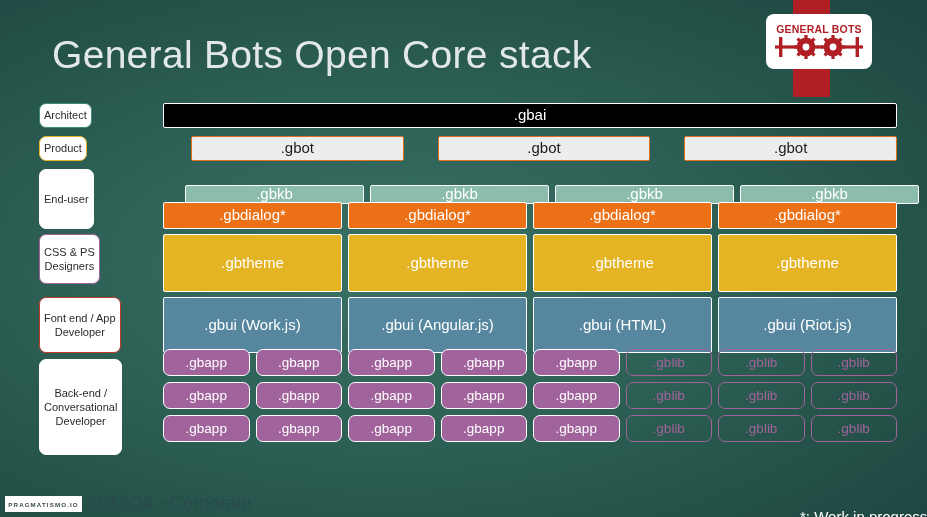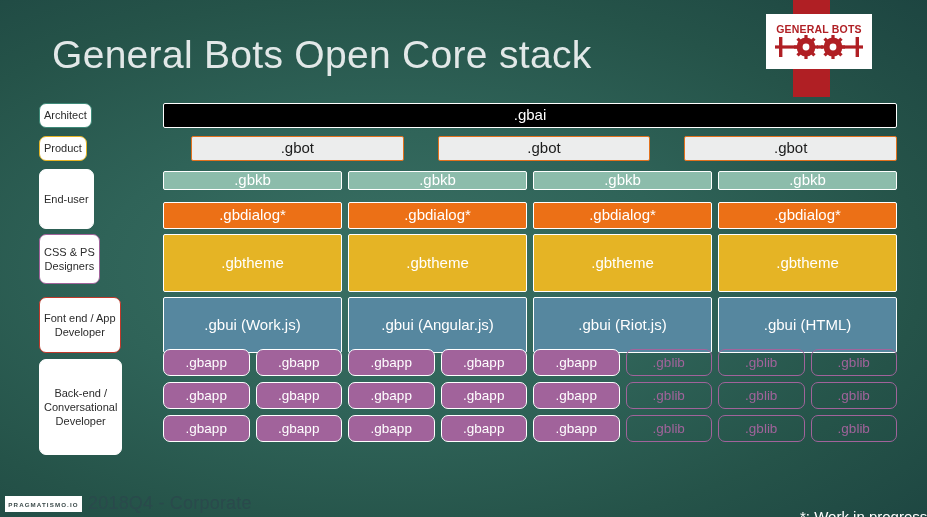--- a/index.html
+++ b/index.html
@@ -36,20 +36,21 @@
   #logo-box {
     position: absolute;
     left: 766px; top: 14px;
     width: 106px; height: 55px;
     background: #ffffff;
     display: flex;
     flex-direction: column;
     align-items: center;
     justify-content: center;
     gap: 1px;
+    border-radius: 8px;
   }
   #logo-text {
     color: #b01f24;
     font-size: 10.5px;
     font-weight: bold;
     letter-spacing: 0.2px;
     line-height: 1;
     font-family: "Liberation Sans", sans-serif;
   }
   #logo-mark { display: block; }
@@ -272,21 +273,21 @@
     <div class="row" style="top:0px;height:25px;">
       <div class="cell gbai">.gbai</div>
     </div>
 
     <div class="row" style="top:33px;height:25px;">
       <div class="cell gbot">.gbot</div>
       <div class="cell gbot">.gbot</div>
       <div class="cell gbot">.gbot</div>
     </div>
 
-    <div class="row" style="top:68px;height:19px;">
+    <div class="row" style="top:82px;height:19px;margin-left:22px;">
       <div class="cell gbkb">.gbkb</div>
       <div class="cell gbkb">.gbkb</div>
       <div class="cell gbkb">.gbkb</div>
       <div class="cell gbkb">.gbkb</div>
     </div>
 
     <div class="row" style="top:99px;height:27px;">
       <div class="cell gbdialog">.gbdialog*</div>
       <div class="cell gbdialog">.gbdialog*</div>
       <div class="cell gbdialog">.gbdialog*</div>
@@ -296,22 +297,22 @@
     <div class="row" style="top:131px;height:58px;">
       <div class="cell gbtheme">.gbtheme</div>
       <div class="cell gbtheme">.gbtheme</div>
       <div class="cell gbtheme">.gbtheme</div>
       <div class="cell gbtheme">.gbtheme</div>
     </div>
 
     <div class="row" style="top:194px;height:56px;">
       <div class="cell gbui">.gbui (Work.js)</div>
       <div class="cell gbui">.gbui (Angular.js)</div>
+      <div class="cell gbui">.gbui (HTML)</div>
       <div class="cell gbui">.gbui (Riot.js)</div>
-      <div class="cell gbui">.gbui (HTML)</div>
     </div>
 
   </div>
 
   <div id="bottom-grid">
 
     <div class="brow">
       <div class="bcell gbapp">.gbapp</div>
       <div class="bcell gbapp">.gbapp</div>
       <div class="bcell gbapp">.gbapp</div>

